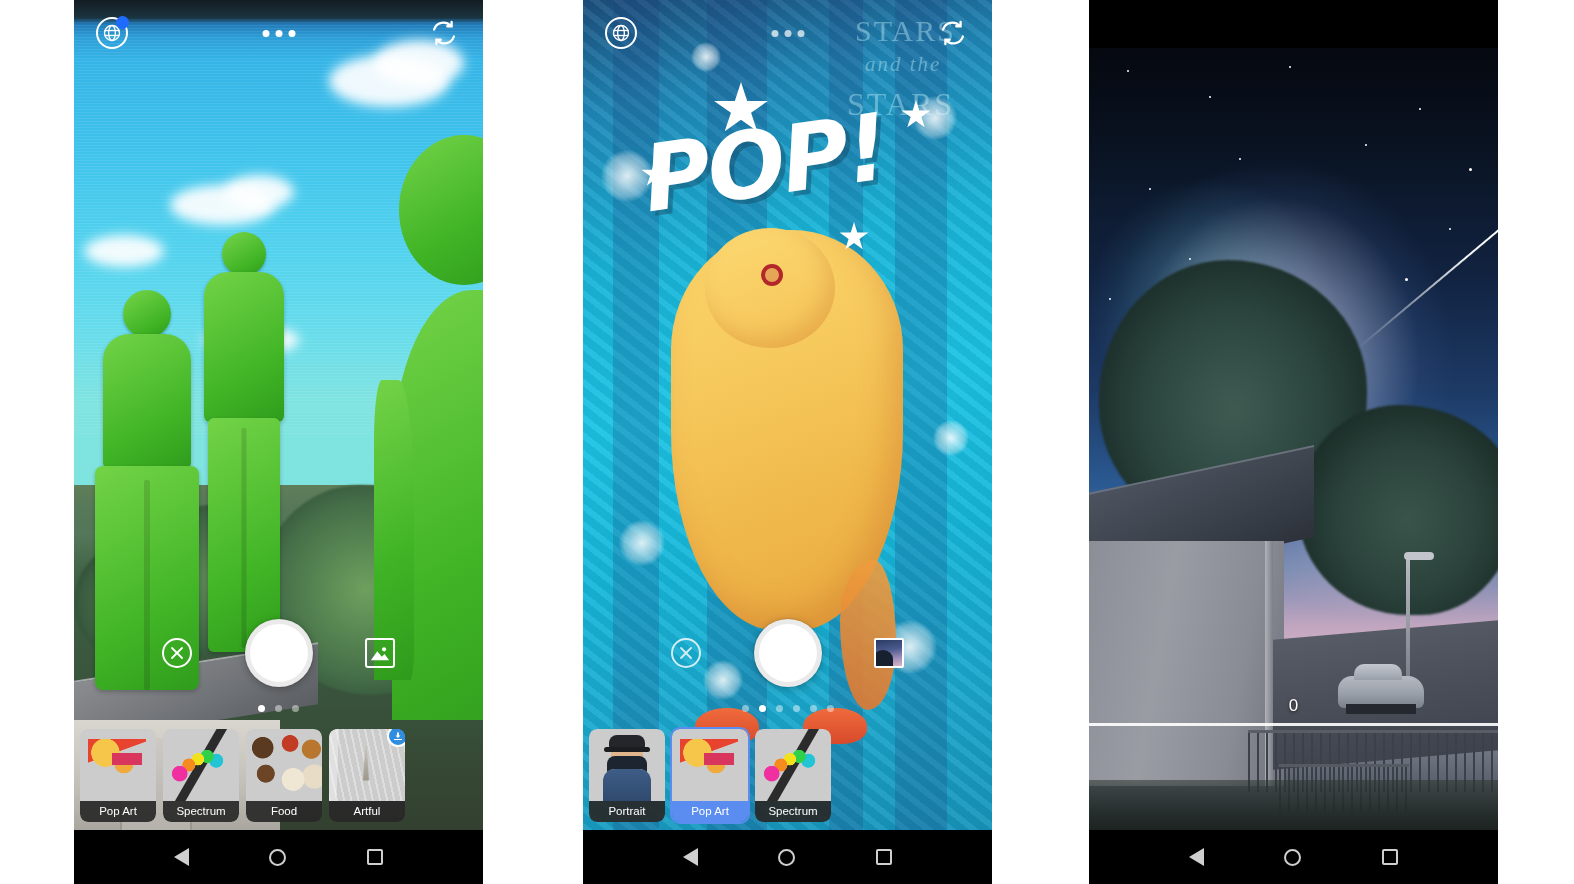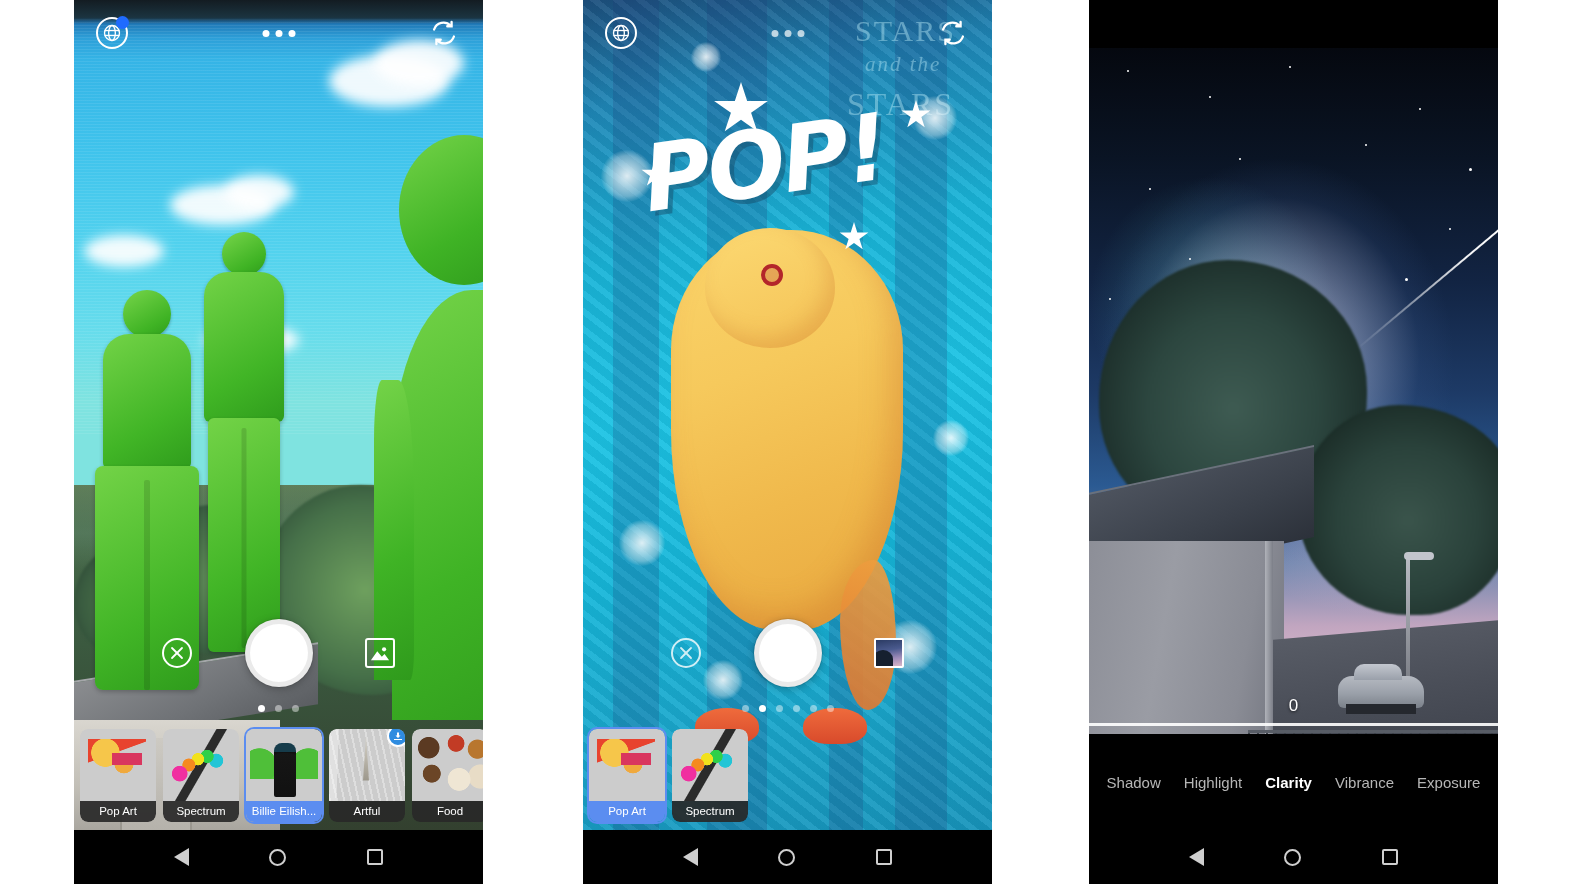--- a/index.html
+++ b/index.html
@@ -704,38 +704,34 @@
 
       <div class="filterstrip">
         <div class="filter">
           <div class="thumb th-popart"></div>
           <span class="fl">Pop Art</span>
         </div>
         <div class="filter">
           <div class="thumb th-spectrum"></div>
           <span class="fl">Spectrum</span>
         </div>
-        <div class="filter sel">
-          <div class="thumb th-billie"></div>
-          <span class="fl">Billie Eilish...</span>
+        <div class="filter">
+          <div class="thumb th-food"></div>
+          <span class="fl">Food</span>
         </div>
         <div class="filter">
           <div class="dl-badge">
             <svg width="12" height="12" viewBox="0 0 24 24" fill="#fff">
               <path d="M12 16l-5-5h3V5h4v6h3z"></path>
                 <path d="M4 18h16v2H4z"></path>
             </svg>
           </div>
           <div class="thumb th-artful"></div>
           <span class="fl">Artful</span>
         </div>
-        <div class="filter">
-          <div class="thumb th-food"></div>
-          <span class="fl">Food</span>
-        </div>
       </div>
 
     </div>
     <div class="navbar">
       <span class="nav-back"></span>
       <span class="nav-home"></span>
       <span class="nav-recents"></span>
     </div>
   </div>
 
@@ -813,20 +809,26 @@
       <div class="pagedots">
         <i></i>
           <i class="on"></i>
           <i></i>
           <i></i>
           <i></i>
           <i></i>
       </div>
 
       <div class="filterstrip">
+        <div class="filter">
+          <div class="thumb th-portrait">
+            <span class="th-hat"></span>
+          </div>
+          <span class="fl">Portrait</span>
+        </div>
         <div class="filter sel">
           <div class="thumb th-popart"></div>
           <span class="fl">Pop Art</span>
         </div>
         <div class="filter">
           <div class="thumb th-spectrum"></div>
           <span class="fl">Spectrum</span>
         </div>
       </div>
 
@@ -867,27 +869,20 @@
         <div class="p3-lamp"></div>
         <div class="p3-car"></div>
         <div class="p3-fence"></div>
         <div class="p3-fence2"></div>
         <div class="p3-grass"></div>
       </div>
 
       <div class="p3-value">0</div>
       <div class="p3-slider"></div>
 
-      <div class="adjbar">
-        <span class="adj">Shadow</span>
-        <span class="adj">Highlight</span>
-        <span class="adj on">Clarity</span>
-        <span class="adj">Vibrance</span>
-        <span class="adj">Exposure</span>
-      </div>
 
     </div>
     <div class="navbar">
       <span class="nav-back"></span>
       <span class="nav-home"></span>
       <span class="nav-recents"></span>
     </div>
   </div>
 
 </div>

